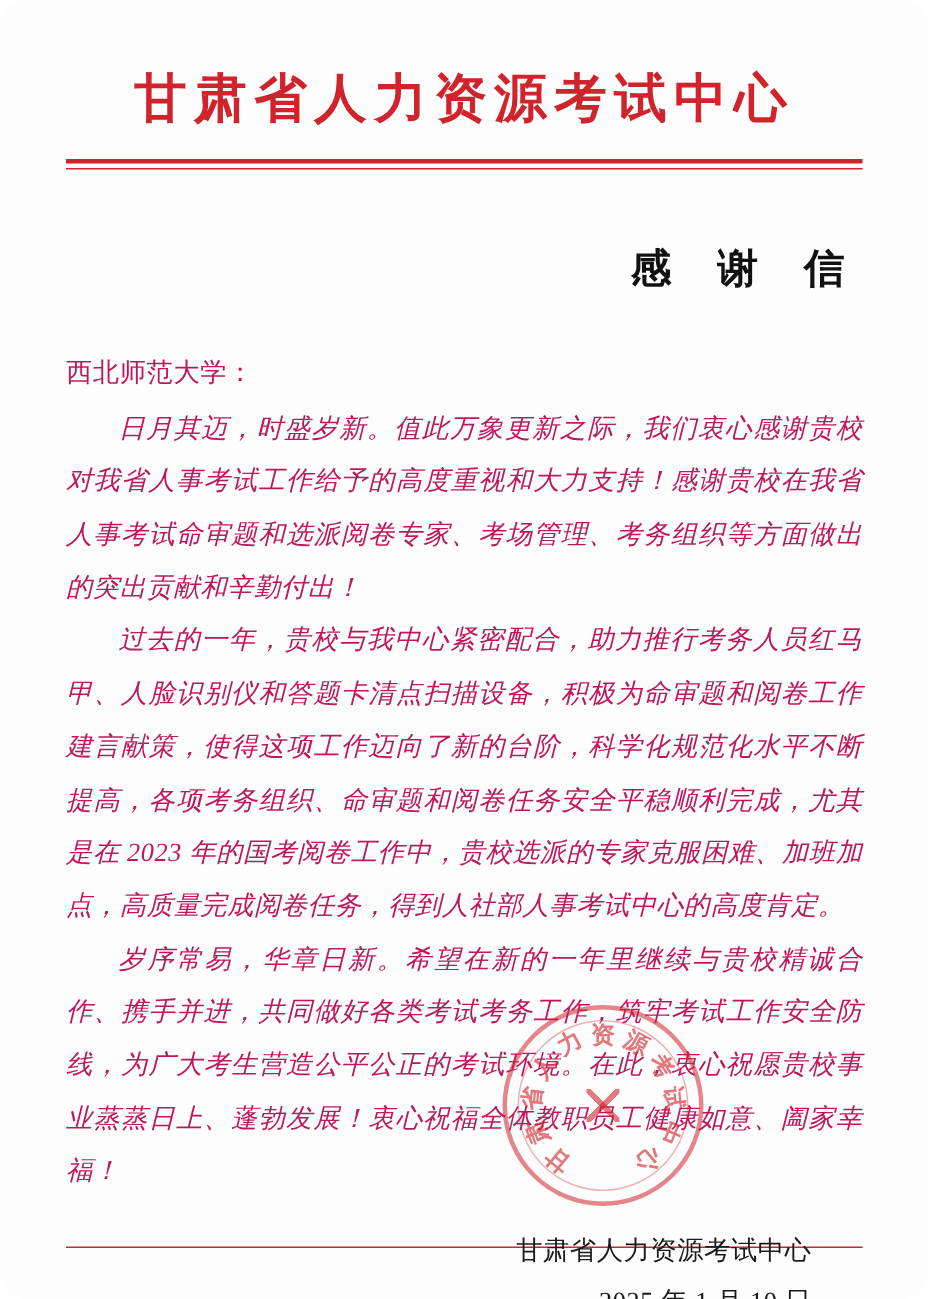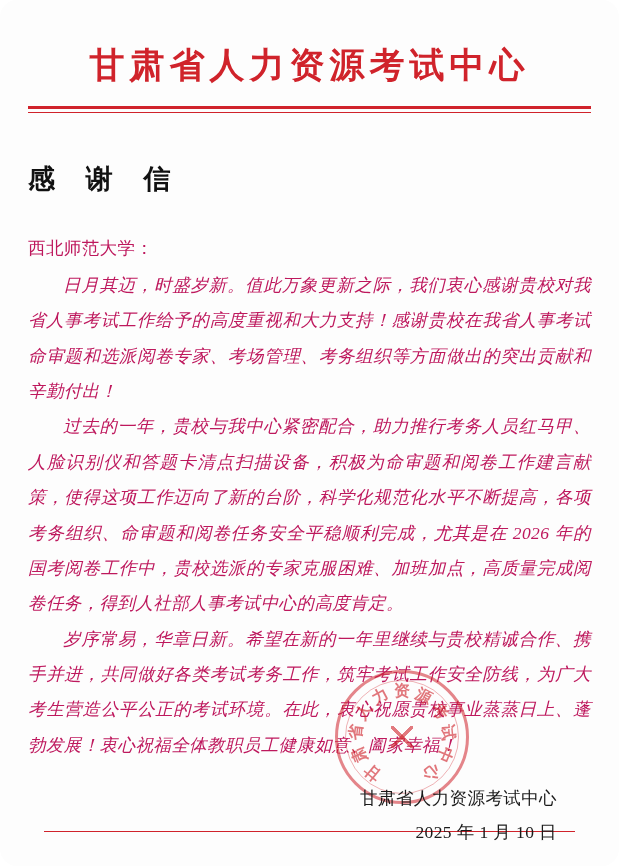--- a/index.html
+++ b/index.html
@@ -14,21 +14,21 @@
     color: #1a1a1a;
     position: relative;
     overflow: hidden;
   }
 
   .page {
     position: relative;
     width: 619px;
     height: 866px;
     box-sizing: border-box;
-    padding: 0 28px;
+    padding: 0 44px;
     background: #fdfdfd;
     border-radius: 17px;
   }
 
   
   .letterhead {
     padding-top: 44px;
     text-align: center;
   }
   .letterhead-title {
@@ -46,21 +46,21 @@
     background: #d0232b;
   }
   .rule-thin {
     margin-top: 3px;
     height: 1px;
     background: #d0232b;
   }
 
   
   .doc-title {
-    text-align: left;
+    text-align: right;
     font-size: 27px;
     font-weight: bold;
     letter-spacing: 12px;
     margin-top: 48px;
     color: #111;
   }
 
   
   .body-block {
     margin-top: 34px;
@@ -155,21 +155,21 @@
     <div class="letterhead-title">甘肃省人力资源考试中心</div>
     <div class="rule-thick"></div>
     <div class="rule-thin"></div>
   </div>
 
   <div class="doc-title">感 谢 信</div>
 
   <div class="body-block">
     <div class="salutation">西北师范大学：</div>
     <p class="para">日月其迈，时盛岁新。值此万象更新之际，我们衷心感谢贵校对我省人事考试工作给予的高度重视和大力支持！感谢贵校在我省人事考试命审题和选派阅卷专家、考场管理、考务组织等方面做出的突出贡献和辛勤付出！</p>
-    <p class="para">过去的一年，贵校与我中心紧密配合，助力推行考务人员红马甲、人脸识别仪和答题卡清点扫描设备，积极为命审题和阅卷工作建言献策，使得这项工作迈向了新的台阶，科学化规范化水平不断提高，各项考务组织、命审题和阅卷任务安全平稳顺利完成，尤其是在 2026 年的国考阅卷工作中，贵校选派的专家克服困难、加班加点，高质量完成阅卷任务，得到人社部人事考试中心的高度肯定。</p>
+    <p class="para">过去的一年，贵校与我中心紧密配合，助力推行考务人员红马甲、人脸识别仪和答题卡清点扫描设备，积极为命审题和阅卷工作建言献策，使得这项工作迈向了新的台阶，科学化规范化水平不断提高，各项考务组织、命审题和阅卷任务安全平稳顺利完成，尤其是在 2023 年的国考阅卷工作中，贵校选派的专家克服困难、加班加点，高质量完成阅卷任务，得到人社部人事考试中心的高度肯定。</p>
     <p class="para">岁序常易，华章日新。希望在新的一年里继续与贵校精诚合作、携手并进，共同做好各类考试考务工作，筑牢考试工作安全防线，为广大考生营造公平公正的考试环境。在此，衷心祝愿贵校事业蒸蒸日上、蓬勃发展！衷心祝福全体教职员工健康如意、阖家幸福！</p>
   </div>
 
   <div class="signature">
     <div>甘肃省人力资源考试中心</div>
     <div>2025 年 1 月 10 日</div>
   </div>
 
   <div class="seal">
     <div class="seal-ring"></div>

